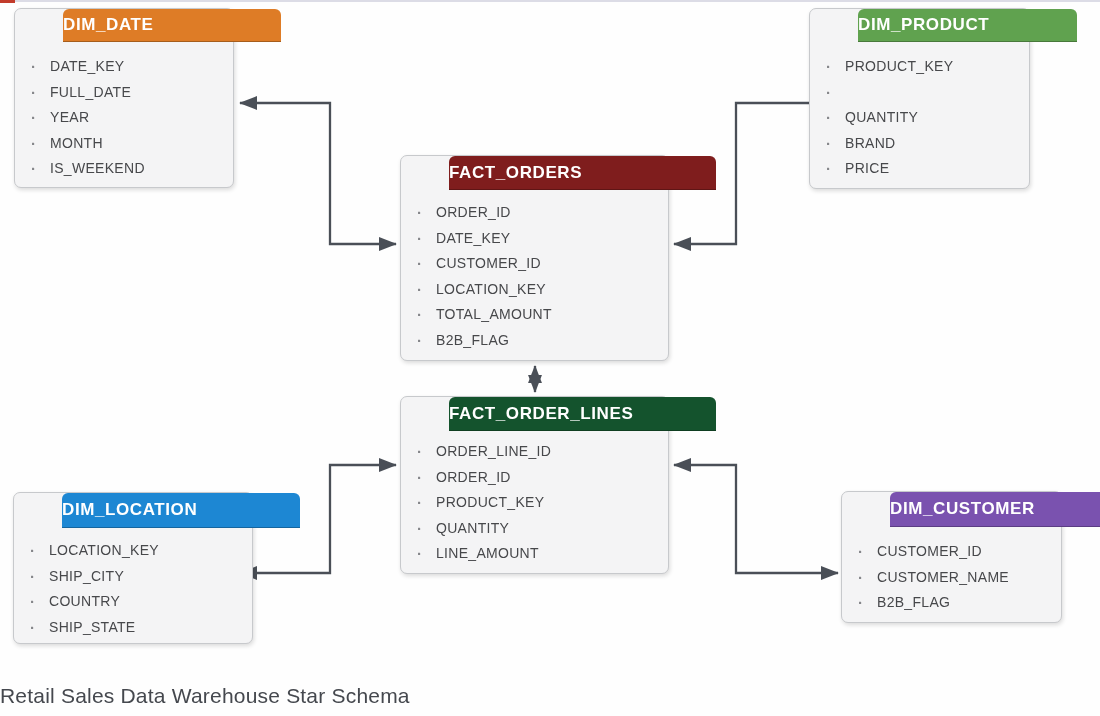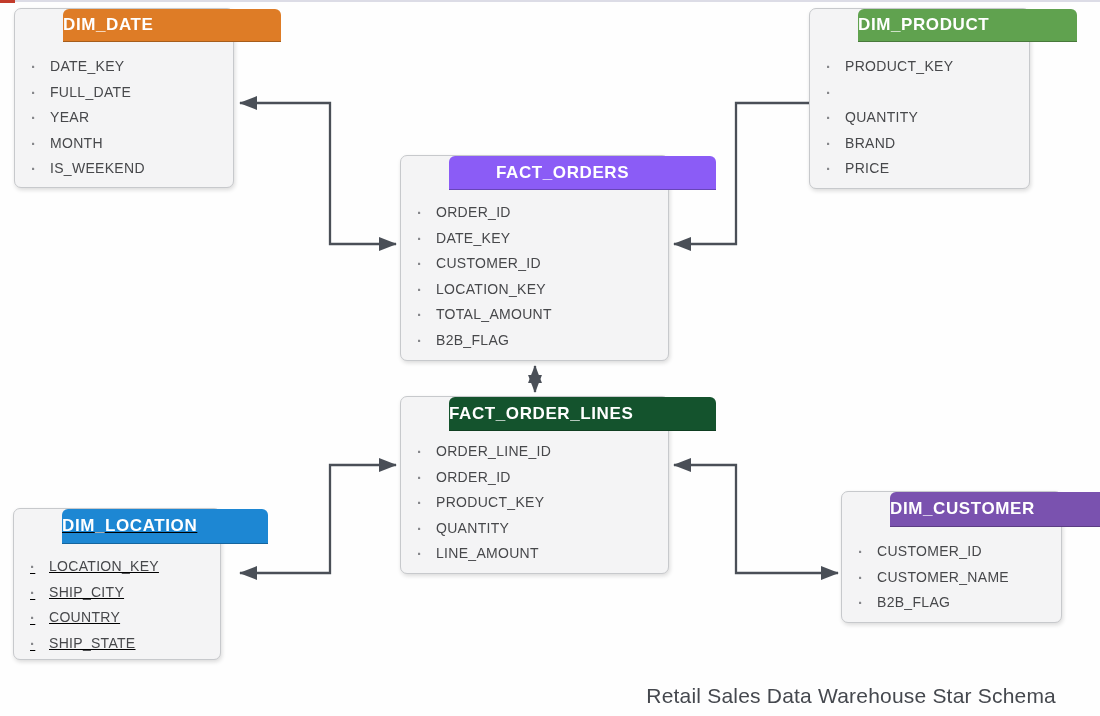--- a/index.html
+++ b/index.html
@@ -60,36 +60,36 @@
   .t-dim-product ul     {padding-top:12px;}
 
   .t-fact-orders        {left:400px;top:155px;width:269px;height:206px;}
   .t-fact-orders .thead {height:34px;}
   .t-fact-orders ul     {padding-top:10px;}
 
   .t-fact-order-lines        {left:400px;top:396px;width:269px;height:178px;}
   .t-fact-order-lines .thead {height:34px;}
   .t-fact-order-lines ul     {padding-top:8px;}
 
-  .t-dim-location        {left:13px; top:508px;width:208px;height:152px;text-decoration:underline;}
+  .t-dim-location        {left:13px; top:492px;width:240px;height:152px;}
   .t-dim-location .thead {height:35px;}
   .t-dim-location ul     {padding-top:10px;}
 
   .t-dim-customer        {left:841px;top:491px;width:221px;height:132px;}
   .t-dim-customer .thead {height:35px;}
   .t-dim-customer ul     {padding-top:12px;}
 
   
   #wires{position:absolute;left:0;top:0;width:1100px;height:716px;pointer-events:none;}
   .connector{fill:none;stroke-width:2.3px;}
 
   
   .caption{
     position:absolute;left:0;top:684px;width:1056px;
-    text-align:right;
+    text-align:left;
     font-size:21px;
     color:#45484e;
     letter-spacing:0.2px;
   }
 </style>
 </head>
 <body>
 
 <div id="canvas">
 
@@ -158,21 +158,21 @@
           <span>BRAND</span>
         </li>
       <li>
           <span class="bullet"></span>
           <span>PRICE</span>
         </li>
     </ul>
   </div>
 
   <div class="table t-fact-orders">
-    <div class="thead" style="background: #8b5cf6; padding-left: 47px;">
+    <div class="thead" style="background: #7f1d1d;">
       <span>FACT_ORDERS</span>
     </div>
     <ul class="fields">
       <li>
           <span class="bullet"></span>
           <span>ORDER_ID</span>
         </li>
       <li>
           <span class="bullet"></span>
           <span>DATE_KEY</span>

